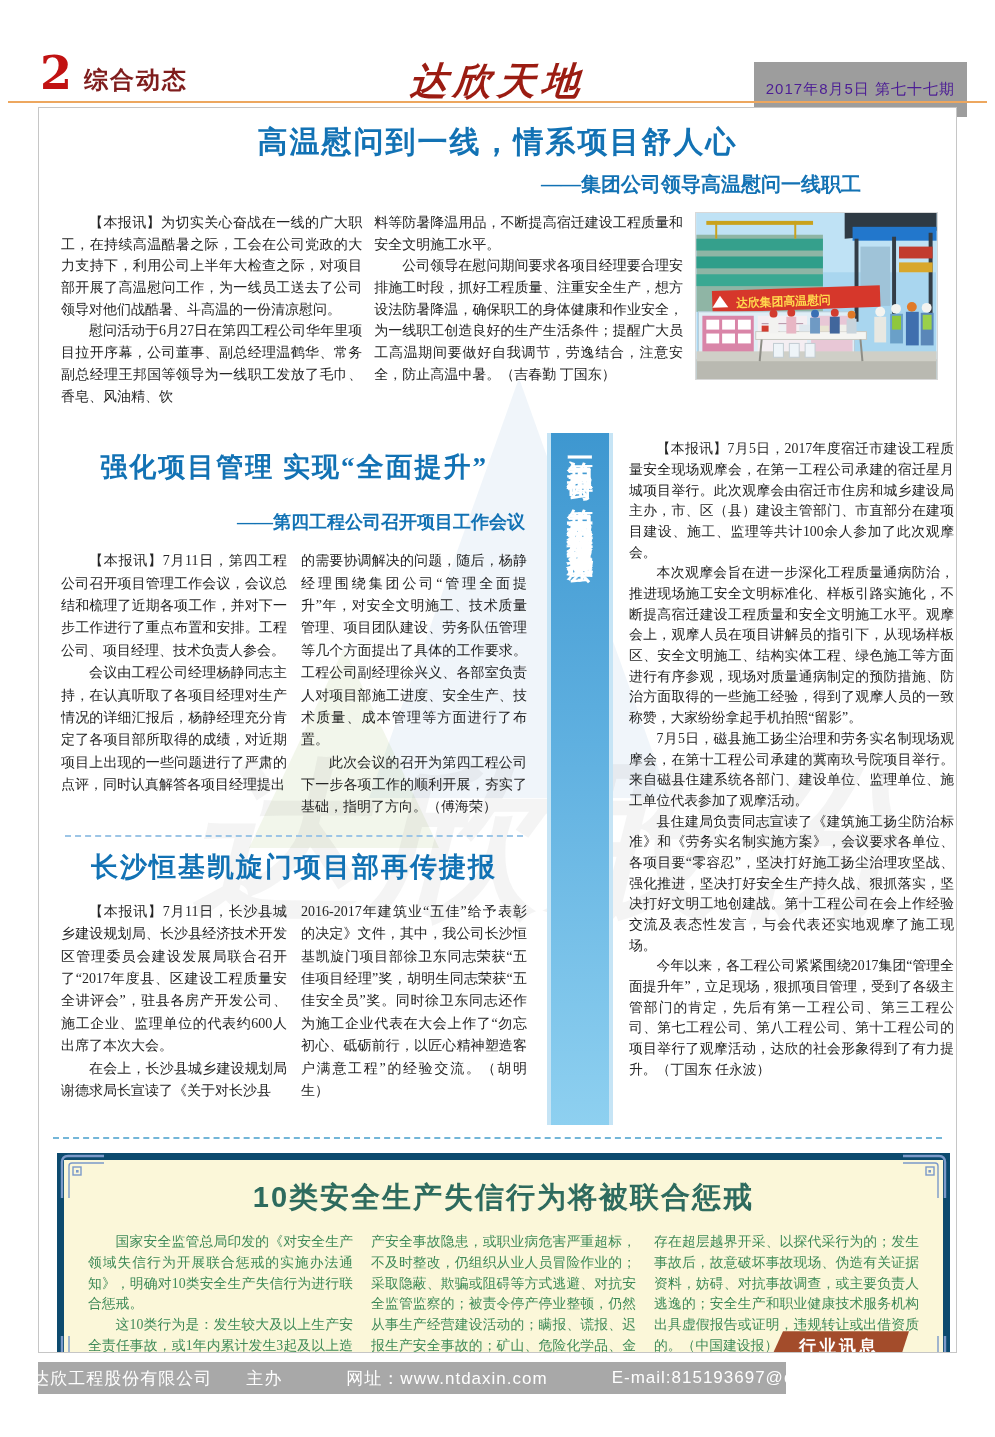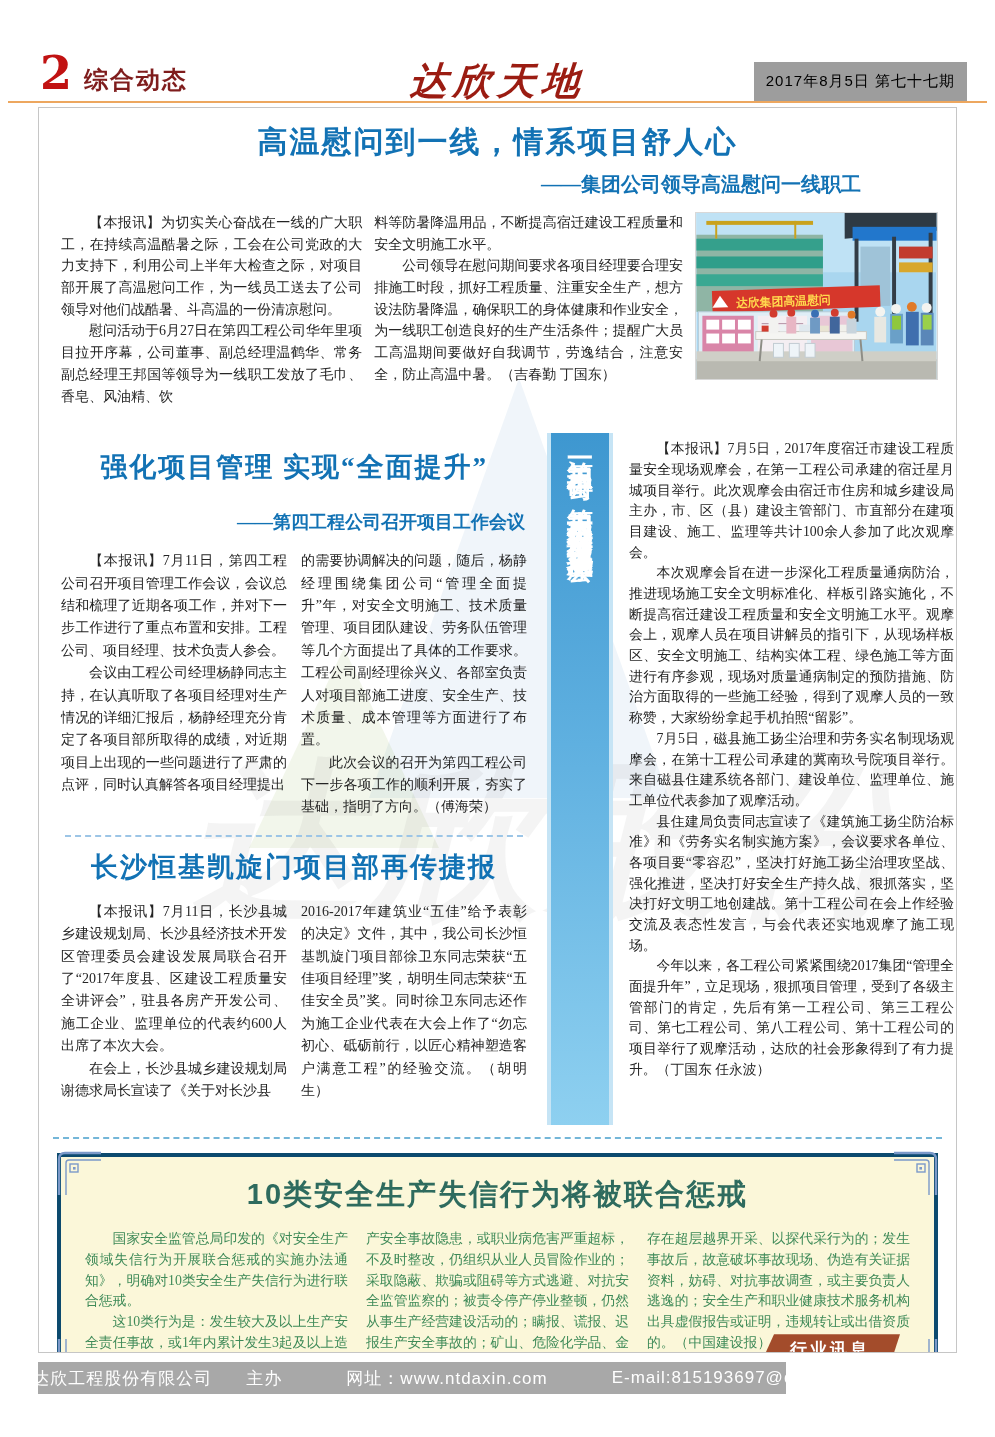--- a/index.html
+++ b/index.html
@@ -22,23 +22,23 @@
     font-family:"Liberation Sans", sans-serif; letter-spacing:2px;
   }
   .masthead {
     position:absolute; left:0; right:0; top:56px; text-align:center;
     font-size:38px; font-weight:bold; color:#9b1c12;
     font-family:"DejaVu Serif", serif; font-style:italic;
     letter-spacing:6px; transform:skewX(-4deg);
   }
   .issue-box {
     position:absolute; right:28px; top:62px;
-    background:#9d9d9d; color:#000000;
+    background:#9d9d9d; color:#4c1d95;
     font-family:"Liberation Sans", sans-serif;
-    font-size:15px; padding:10px 12px; letter-spacing:1px;margin-left:32px;
+    font-size:15px; padding:18px 12px; letter-spacing:1px;margin-left:32px;
   }
   .header-rule {
     position:absolute; left:8px; right:8px; top:101px;
     border-top:2px solid #eda75f;
   }
   
   .content-frame {
     position:absolute; left:38px; top:107px; width:919px; height:1246px;
     border:1px solid #c6c6c6; background:#fff; overflow:hidden;
   }
@@ -103,22 +103,22 @@
     color:#ffffff; font-size:26px; font-weight:bold;
     letter-spacing:3px; padding-top:8px;
     font-family:"Liberation Serif", serif;
   }
   .right-region { width:325px; padding-top:6px; }
   .right-region p.body-p { line-height:1.5; font-size:13.8px; }
   
   .full-dash { border-top:2px dashed #74b6d8; margin:12px 14px 0 14px; }
   
   .notice-box {
-    margin:14px 18px 0 18px; position:relative;
-    background:#fbf7d9; border:4px solid #0c4a6e;
+    margin:14px 6px 0 18px; position:relative;
+    background:#fbf7d9; border:7px solid #0c4a6e;
     padding:18px 24px 14px 24px; height:228px;
   }
   .notice-title {
     text-align:center; color:#2e6b5e; font-size:29px; font-weight:bold;
     font-family:"Liberation Sans", sans-serif; letter-spacing:2px;
   }
   .notice-cols { display:flex; gap:18px; margin-top:14px; }
   .notice-cols > div { flex:1; }
   .notice-cols p {
     font-size:13.8px; line-height:1.5; text-align:justify; color:#3e8a58;

